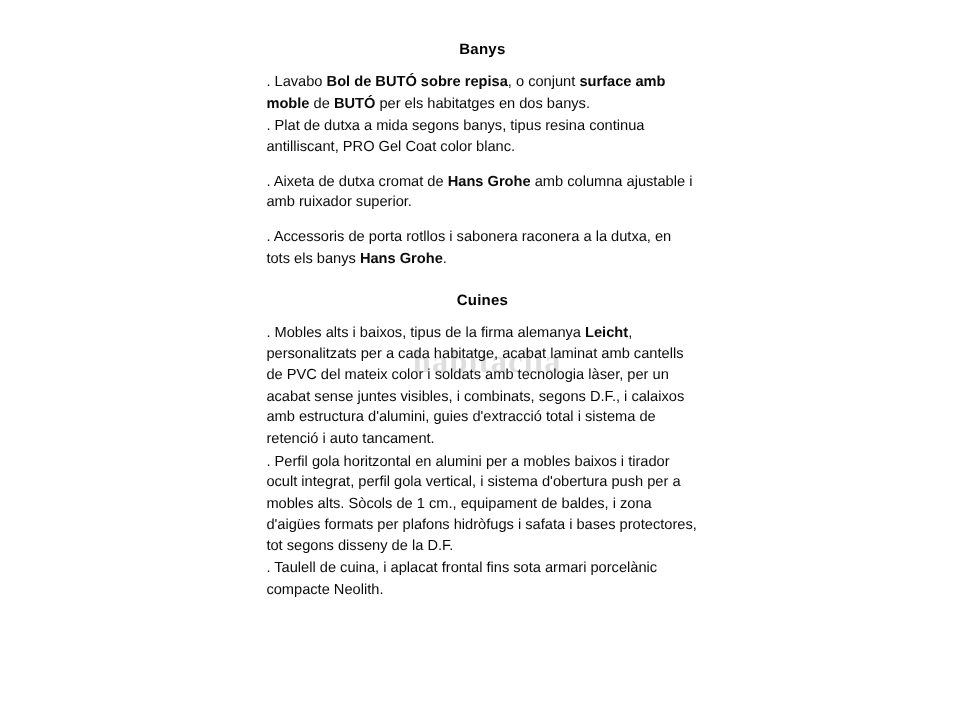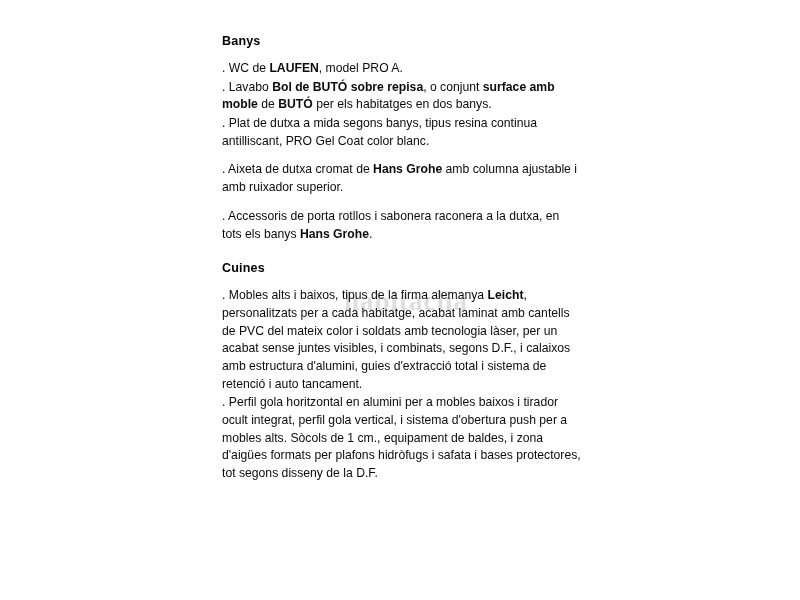--- a/index.html
+++ b/index.html
@@ -20,20 +20,21 @@
     height: 600px;
     box-sizing: border-box;
   }
   .doc-body {
     position: absolute;
     left: 222px;
     top: 34px;
     width: 360px;
   }
   .section-heading {
+    text-align: center;
     font-weight: bold;
     font-size: 12.5px;
     color: #000;
     margin: 0 0 12px 0;
     letter-spacing: 0.2px;
   }
   .section-heading.cuines {
     margin-top: 18px;
   }
   .para {
@@ -68,25 +69,25 @@
 <body>
 
 <div class="page">
 
   <div class="watermark">habitaclia</div>
 
   <div class="doc-body">
 
     <div class="section-heading">Banys</div>
 
-    <p class="para"><span>. WC  de </span><b>LAUFEN</b><span>, model PRO A.</span></p>
     <p class="para"><span>. Lavabo </span><b>Bol de BUTÓ sobre repisa</b><span>, o conjunt </span><b>surface amb moble</b><span> de </span><b>BUTÓ</b><span> per els habitatges en dos banys.</span></p>
     <p class="para"><span>. Plat de dutxa a mida segons banys, tipus resina continua antilliscant, PRO Gel Coat color blanc.</span></p>
     <p class="para gap"><span>. Aixeta de dutxa cromat de </span><b>Hans Grohe</b><span> amb columna ajustable i amb ruixador superior.</span></p>
     <p class="para gap"><span>. Accessoris de porta rotllos i sabonera raconera a la dutxa, en tots els banys </span><b>Hans Grohe</b><span>.</span></p>
 
     <div class="section-heading cuines">Cuines</div>
 
     <p class="para"><span>.  Mobles alts i baixos, tipus de la firma alemanya </span><b>Leicht</b><span>, personalitzats per a cada habitatge, acabat laminat amb cantells de PVC del mateix color i soldats amb tecnologia làser, per un acabat sense juntes visibles, i combinats, segons D.F., i calaixos amb estructura d'alumini, guies d'extracció total i sistema de retenció i auto tancament.</span></p>
     <p class="para"><span>. Perfil gola horitzontal en alumini per a mobles baixos i tirador ocult integrat, perfil gola vertical, i sistema d'obertura push per a mobles alts. Sòcols de 1 cm., equipament de baldes, i zona d'aigües formats per plafons hidròfugs i safata i bases protectores, tot segons disseny de la D.F.</span></p>
+    <p class="para"><span>. Taulell de cuina, i aplacat frontal fins sota armari porcelànic compacte Neolith.</span></p>
 
   </div>
 </div>
 
 </body></html>

